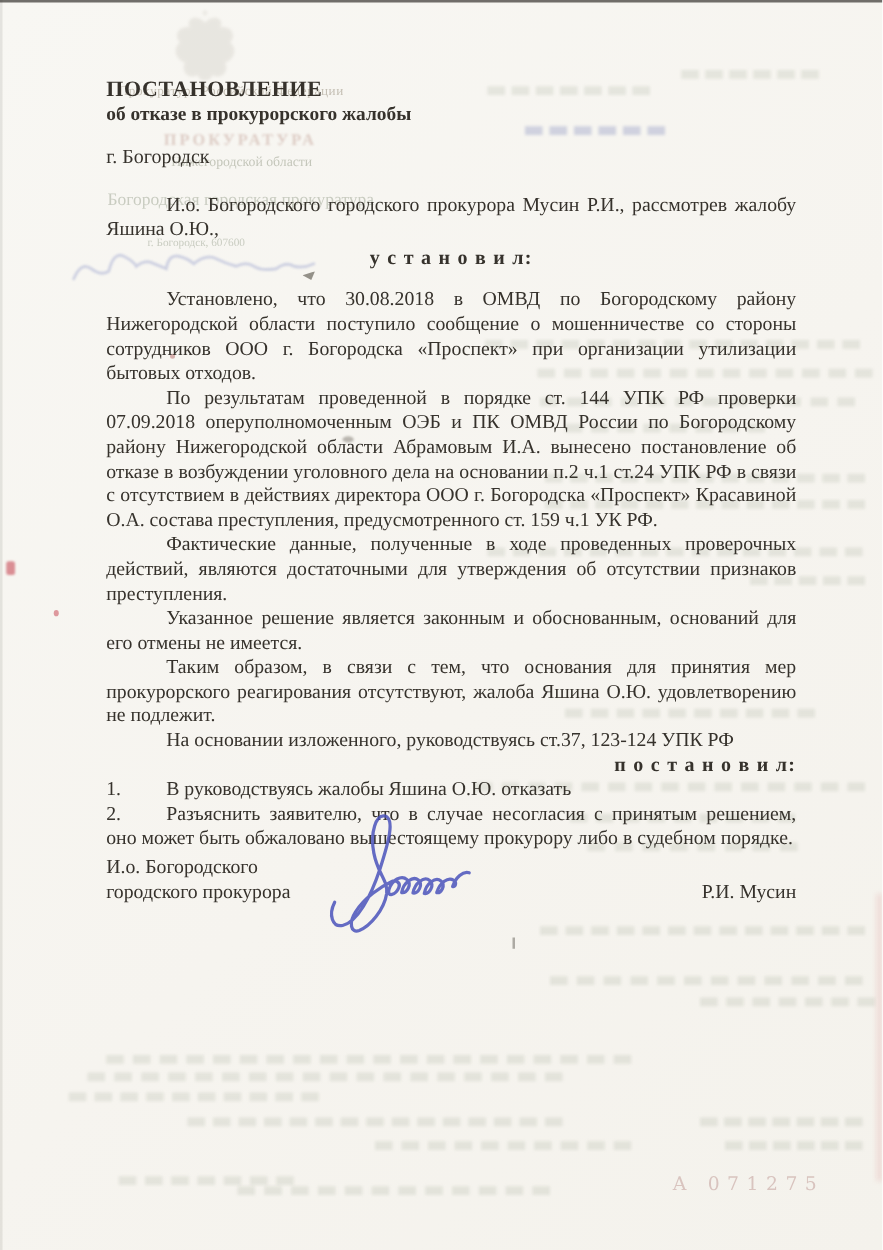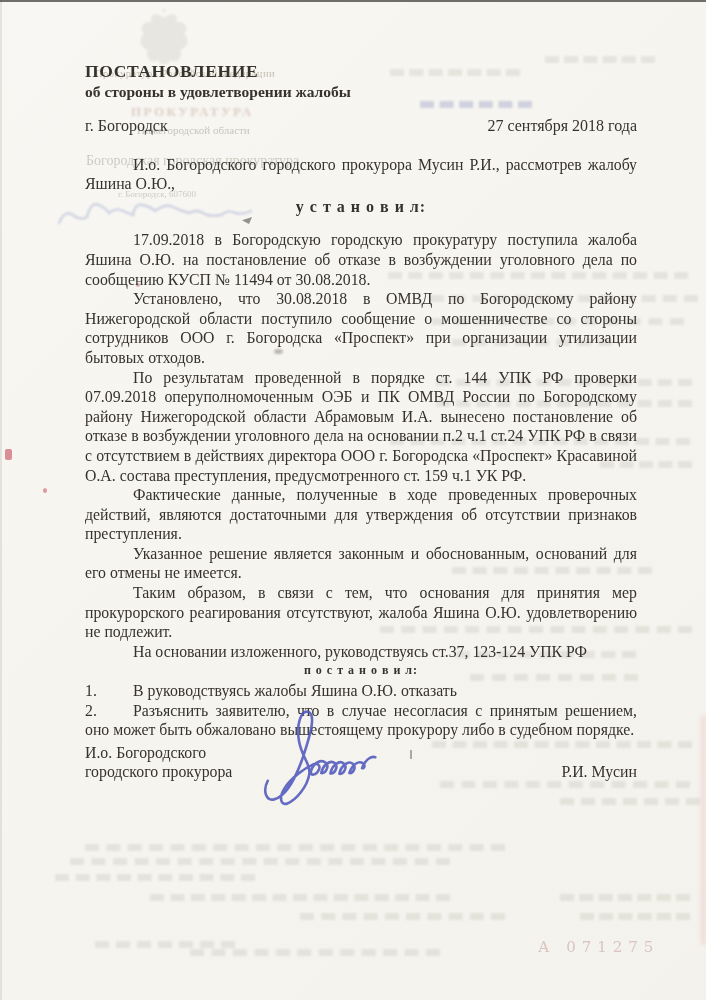--- a/index.html
+++ b/index.html
@@ -16,21 +16,21 @@
   .scan-edge-right{position:absolute;right:0;bottom:55px;width:5px;height:230px;background:rgba(215,120,120,.18);filter:blur(2px);}
 
   .content{position:absolute;left:85px;top:0;width:552px;font-size:15.8px;line-height:19.6px;}
   .title-block{margin-top:62px;text-align:left;}
   .doc-title{font-weight:bold;font-size:17.5px;letter-spacing:.6px;line-height:19px;}
   .doc-subtitle{font-weight:bold;font-size:15.5px;line-height:17px;margin-top:2px;}
   .dateline{display:flex;justify-content:space-between;margin-top:16px;font-size:16px;}
   p.body{margin:0;text-indent:48px;text-align:justify;}
   p.intro{margin-top:19px;}
   .heading{text-align:center;font-weight:bold;font-size:16px;letter-spacing:1px;margin:3px 0 14px 0;}
-  .heading2{text-align:center;font-weight:bold;font-size:12px;letter-spacing:1px;margin:0;}
+  .heading2{text-align:right;font-weight:bold;font-size:16px;letter-spacing:1px;margin:0;}
   p.item{margin:0;text-align:justify;text-indent:0;}
   .num{display:inline-block;width:48px;}
   .sig-row{display:flex;justify-content:space-between;margin-top:3px;position:relative;}
   .sig-left div{line-height:19.6px;}
   .sig-name{align-self:flex-end;}
   .signature-svg{position:absolute;left:172px;top:-40px;transform:rotate(-4deg);}
 
   
   .ghost{position:absolute;pointer-events:none;}
   .g-text{color:rgba(150,148,130,.55);filter:blur(.6px);white-space:nowrap;font-family:"Liberation Serif",serif;}
@@ -107,33 +107,31 @@
   <div class="speck red2"></div>
   <div class="speck red3"></div>
   <div class="smudge1"></div>
   <div class="smudge2"></div>
   <div class="smudge3"></div>
 
   <div class="content">
 
     <div class="title-block">
       <div class="doc-title">ПОСТАНОВЛЕНИЕ</div>
-      <div class="doc-subtitle">об стороны в удовлетворении жалобы</div>
+      <div class="doc-subtitle">об отказе в прокурорского жалобы</div>
     </div>
 
     <div class="dateline">
       <span>г. Богородск</span>
-      <span>27 сентября 2018 года</span>
     </div>
 
     <p class="body intro">И.о. Богородского городского прокурора Мусин Р.И., рассмотрев жалобу Яшина О.Ю.,</p>
 
     <div class="heading">у с т а н о в и л:</div>
 
-    <p class="body">17.09.2018 в Богородскую городскую прокуратуру поступила жалоба Яшина О.Ю. на постановление об отказе в возбуждении уголовного дела по сообщению КУСП № 11494 от 30.08.2018.</p>
     <p class="body">Установлено, что 30.08.2018 в ОМВД по Богородскому району Нижегородской области поступило сообщение о мошенничестве со стороны сотрудников ООО г. Богородска «Проспект» при организации утилизации бытовых отходов.</p>
     <p class="body">По результатам проведенной в порядке ст. 144 УПК РФ проверки 07.09.2018 оперуполномоченным ОЭБ и ПК ОМВД России по Богородскому району Нижегородской области Абрамовым И.А. вынесено постановление об отказе в возбуждении уголовного дела на основании п.2 ч.1 ст.24 УПК РФ в связи с отсутствием в действиях директора ООО г. Богородска «Проспект» Красавиной О.А. состава преступления, предусмотренного ст. 159 ч.1 УК РФ.</p>
     <p class="body">Фактические данные, полученные в ходе проведенных проверочных действий, являются достаточными для утверждения об отсутствии признаков преступления.</p>
     <p class="body">Указанное решение является законным и обоснованным, оснований для его отмены не имеется.</p>
     <p class="body">Таким образом, в связи с тем, что основания для принятия мер прокурорского реагирования отсутствуют, жалоба Яшина О.Ю. удовлетворению не подлежит.</p>
     <p class="body">На основании изложенного, руководствуясь  ст.37, 123-124 УПК РФ</p>
 
     <div class="heading2">п о с т а н о в и л:</div>
 
     <p class="item"><span class="num">1.</span><span>В руководствуясь жалобы Яшина О.Ю. отказать</span></p>

